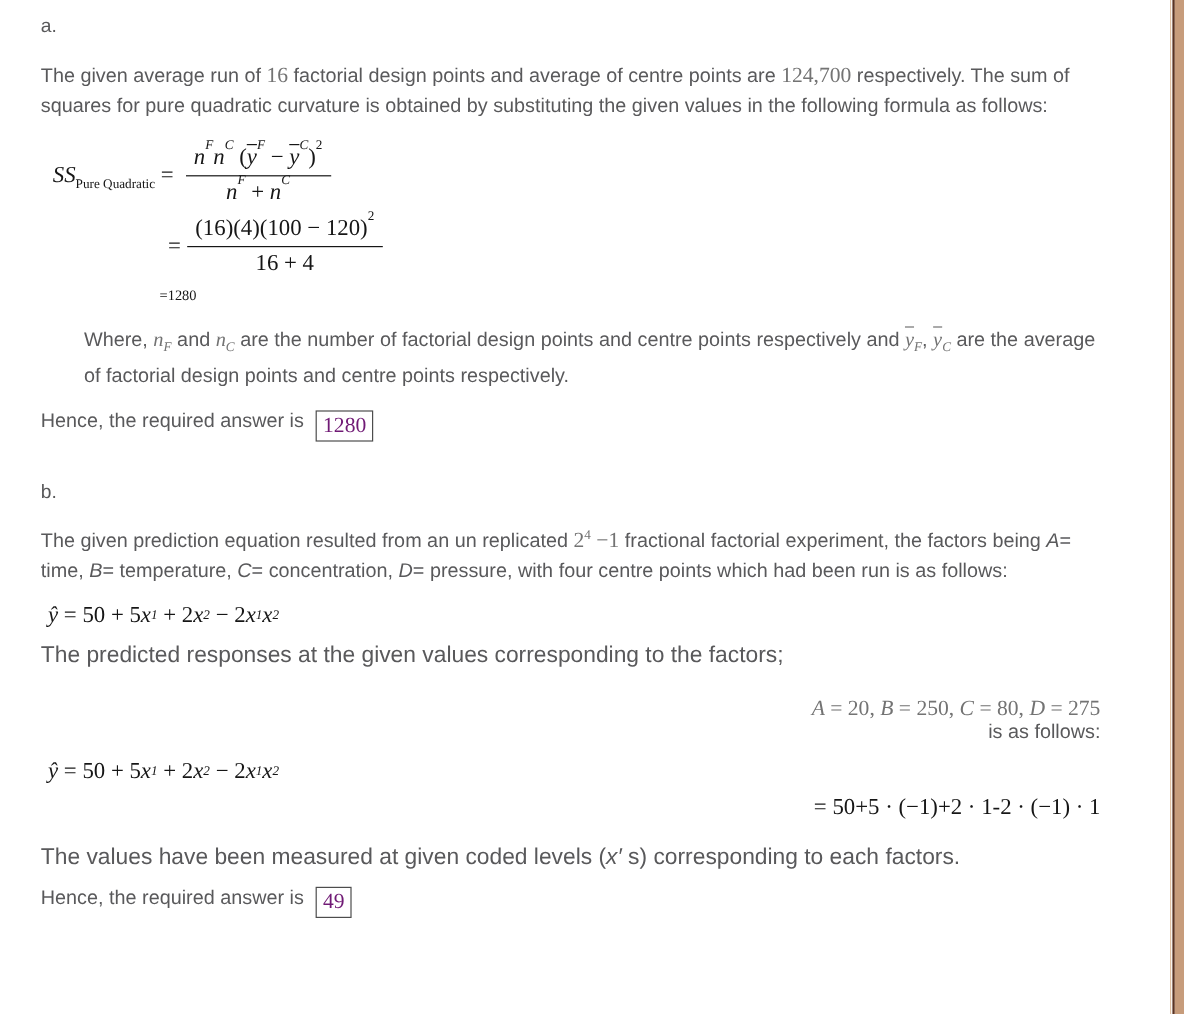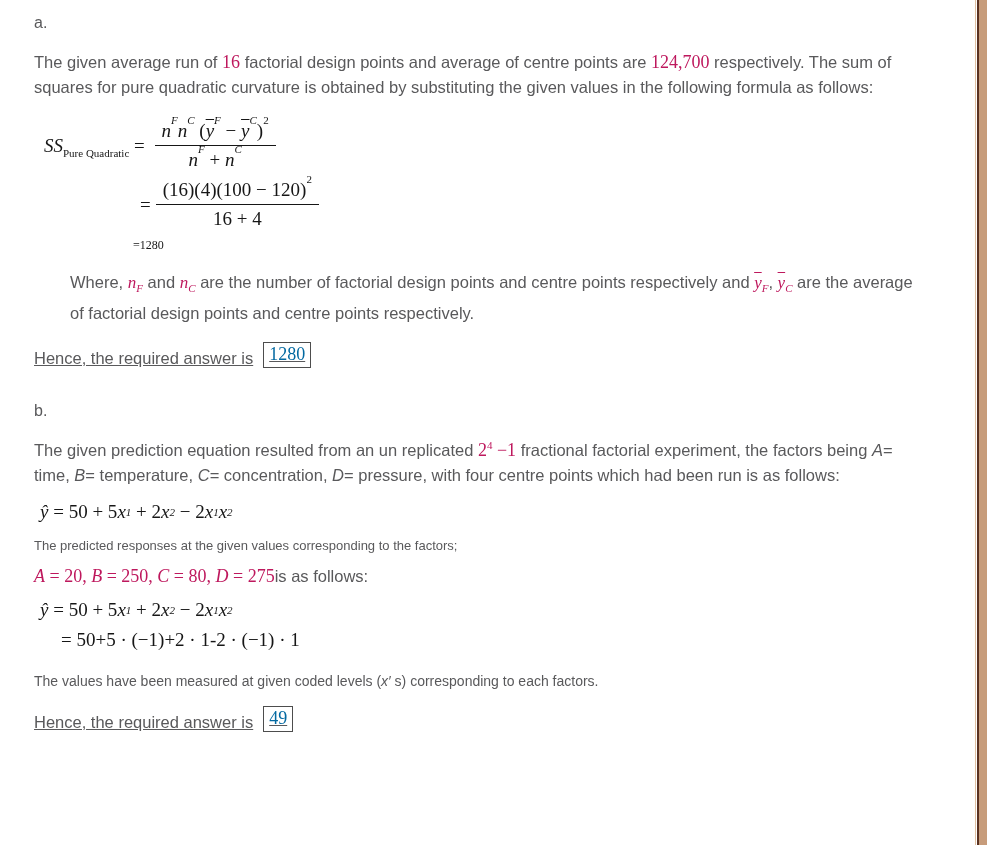--- a/index.html
+++ b/index.html
@@ -8,21 +8,21 @@
     width:987px; height:845px; position:relative; overflow:hidden;
     font-family:"Liberation Sans","DejaVu Sans",sans-serif;
     color:#59595b;
   }
   .content { padding:10px 70px 0 34px; }
 
   .sec-label { font-size:16px; margin:4px 0 18px 0; }
   p.body { font-size:16.5px; line-height:25px; }
   .m {
     font-family:"Liberation Serif","DejaVu Serif",serif;
-    color:#be185d; font-size:18px; font-style:normal;
+    color:#737373; font-size:18px; font-style:normal;
   }
   em { font-style:italic; }
   em.bar { text-decoration:overline; }
   sub { font-size:11px; font-style:italic; line-height:0; }
   sub.roman { font-style:normal; }
   sup { font-size:11px; font-style:normal; line-height:0; }
 
   .mathline {
     font-family:"Liberation Serif","DejaVu Serif",serif;
     color:#161616; font-size:19px;
@@ -35,40 +35,40 @@
   .frac .num > *, .frac .den > * { white-space:pre; }
 
   .formula-a { margin:20px 0 14px 10px; }
   .f-row1 { margin-bottom:8px; }
   .f-row2 { margin-left:96px; margin-bottom:8px; }
   .f-row3 { margin-left:89px; font-size:12px; }
 
   p.where { font-size:16.5px; line-height:30px; margin-top:12px;margin-left:36px; }
   p.where .m { font-size:17px; }
 
-  .hence { display:flex; align-items:flex-end; margin-top:14px; font-size:16.5px;text-decoration:underline; }
+  .hence { display:flex; align-items:flex-start; margin-top:14px; font-size:16.5px; }
   .answer-box {
     display:inline-block; margin-left:10px; padding:1px 5px 2px 5px;
     border:1.5px solid #4d4d4d;
     font-family:"Liberation Serif","DejaVu Serif",serif;
-    color:#0369a1; font-size:18px;
+    color:#701a75; font-size:18px;
   }
 
   .sec-b { margin-top:34px; }
   p.intro-b { margin-top:0; }
   .pred-eq { margin:13px 0 10px 6px; }
-  p.responses { font-size:13px; line-height:25px; margin-top:8px; }
-  .values-line { display:flex; align-items:center; margin-top:8px; font-size:16.5px; }
+  p.responses { font-size:19px; line-height:25px; margin-top:8px; }
+  .values-line { display:flex; align-items:flex-end; margin-top:21px; font-size:16.5px;flex-direction:column; }
   .values-line .m { font-size:18px; }
 
   .calc { margin:12px 0 18px 6px; }
   .calc .mathline { margin-bottom:8px; }
-  .calc .c-indent { margin-left:21px; }
+  .calc .c-indent { margin-left:2px;justify-content:flex-end; }
 
-  p.coded { font-size:14px; line-height:25px; margin-top:16px; }
+  p.coded { font-size:19px; line-height:25px; margin-top:16px; }
   .hence-b { margin-top:12px; }
 
   
   .page-border-right { position:absolute; top:0; bottom:0; right:0; width:12px; }
   .pb-light { position:absolute; top:0; bottom:0; right:11px; width:1px; background:#e0c1a3; }
   .pb-dark  { position:absolute; top:0; bottom:0; right:8px;  width:2px; background:#5a3322; }
   .pb-tan   { position:absolute; top:0; bottom:0; right:0;    width:8px; background:#c79c7b; }
 </style>
 </head>
 <body>

